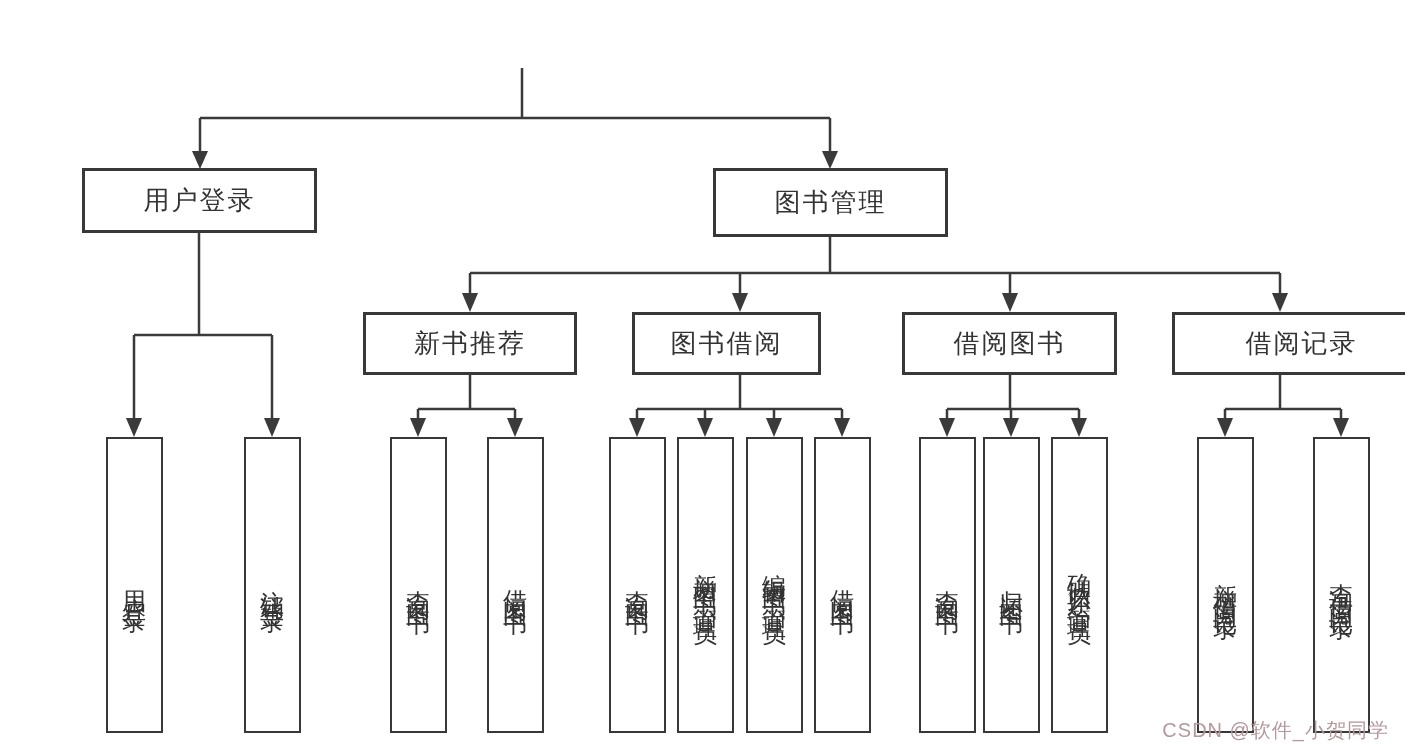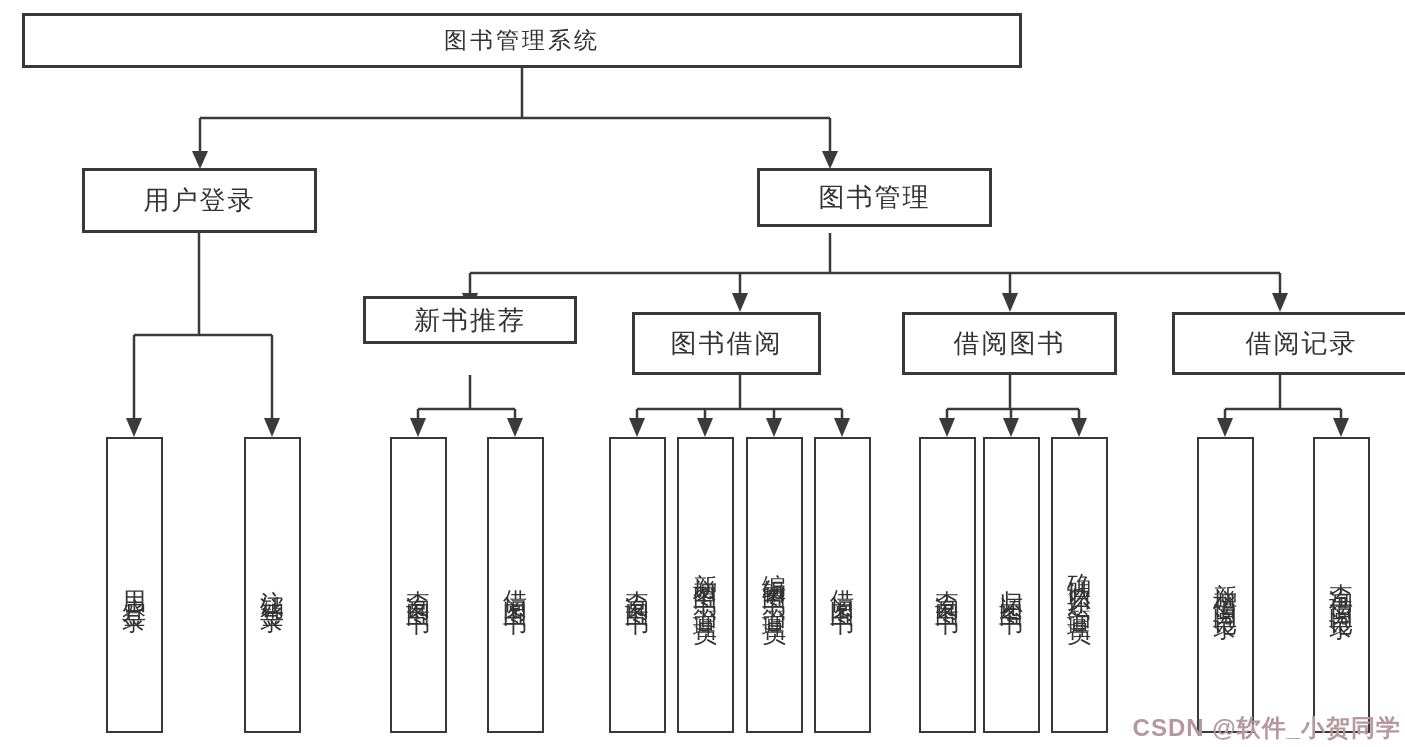--- a/index.html
+++ b/index.html
@@ -46,27 +46,26 @@
   .leaf .vtext {
     writing-mode: vertical-rl;
     line-height: 1.05;
     font-size: 24px;
     letter-spacing: 7px;
     color: #333333;
     white-space: nowrap;
   }
   .watermark {
     position: absolute;
-    right: 4px;
+    right: 16px;
     bottom: 3px;
-    font-size: 24px;
+    font-size: 20px;
     letter-spacing: 1px;
     color: #b4989d;
     z-index: 5;
-    font-weight: bold;
   }
 </style>
 </head>
 <body>
 
 <div class="canvas">
 
   <svg class="connectors" viewBox="0 0 1405 747">
 
     <g>
@@ -110,26 +109,25 @@
       <polygon points="1071,418 1087,418 1079,437"></polygon>
     </g>
 
     <g>
       <path d="M1280,375 V409 M1225,409 H1341 M1225,409 V421 M1341,409 V421"></path>
       <polygon points="1217,418 1233,418 1225,437"></polygon>
       <polygon points="1333,418 1349,418 1341,437"></polygon>
     </g>
   </svg>
 
-  <div class="box root-box" style="left:22px; top:13px; width:1000px; height:55px;">图书管理系统</div>
 
   <div class="box h-node" style="left:82px; top:168px; width:235px; height:65px;">用户登录</div>
-  <div class="box h-node" style="left:713px; top:168px; width:235px; height:59px;margin-left:44px;">图书管理</div>
+  <div class="box h-node" style="left:713px; top:168px; width:235px; height:69px;">图书管理</div>
 
-  <div class="box h-node" style="left:363px; top:296px; width:214px; height:48px;font-family:Liberation Mono, monospace;">新书推荐</div>
+  <div class="box h-node" style="left:363px; top:312px; width:214px; height:63px;font-family:Liberation Mono, monospace;">新书推荐</div>
   <div class="box h-node" style="left:632px; top:312px; width:189px; height:63px;">图书借阅</div>
   <div class="box h-node" style="left:902px; top:312px; width:215px; height:63px;">借阅图书</div>
   <div class="box h-node" style="left:1172px; top:312px; width:259px; height:63px;">借阅记录</div>
 
   <div class="box leaf" style="left:106px;">
     <span class="vtext">用户登录</span>
   </div>
   <div class="box leaf" style="left:244px;">
     <span class="vtext">注销登录</span>
   </div>

